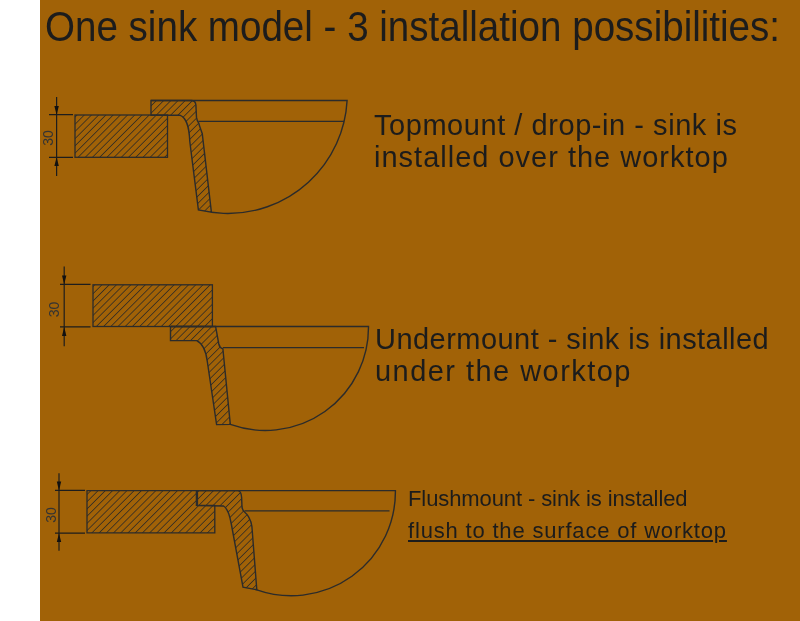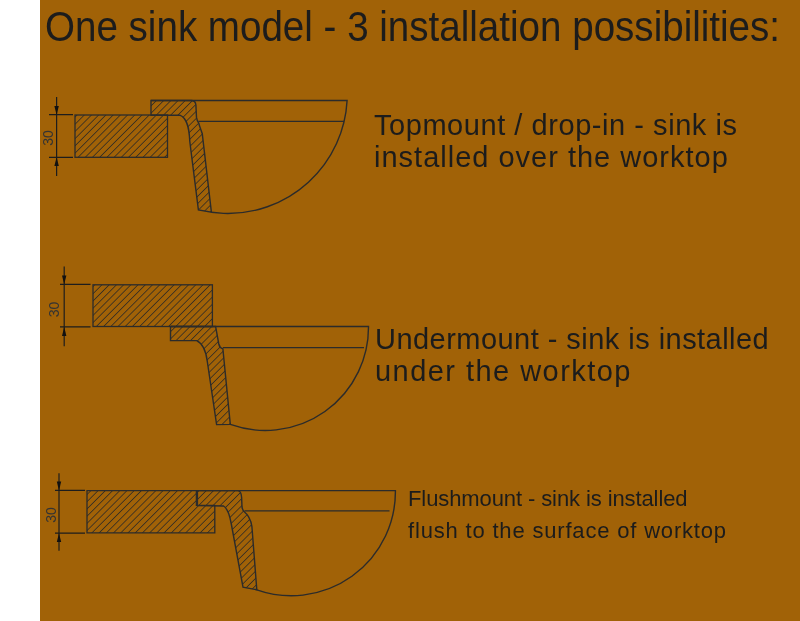--- a/index.html
+++ b/index.html
@@ -5,21 +5,21 @@
   html,body{margin:0;padding:0;background:#fff;}
   #page{position:relative;width:800px;height:621px;background:#a16207;overflow:hidden;
         font-family:"Liberation Sans", sans-serif;margin-left:40px;}
   .lbl{position:absolute;color:#1c1c1c;white-space:nowrap;}
   #title{left:4.5px;top:2px;font-size:42px;line-height:50px;transform:scaleX(.918);transform-origin:0 0;}
   #l1{left:334px;top:109px;font-size:29px;line-height:32px;}
   #l1 .a{letter-spacing:0.55px;} #l1 .b{letter-spacing:1.0px;}
   #l2{left:335px;top:323px;font-size:29px;line-height:32px;}
   #l2 .a{letter-spacing:0.46px;} #l2 .b{letter-spacing:1.46px;}
   #l3{left:368px;top:483px;font-size:22px;line-height:32px;}
-  #l3 .a{letter-spacing:-0.1px;} #l3 .b{letter-spacing:0.82px;}
+  #l3 .a{letter-spacing:-0.1px;} #l3 .b{letter-spacing:0.82px;text-decoration:underline;}
   svg{position:absolute;left:0;top:0;}
 </style>
 </head>
 <body>
 <div id="page">
 <svg width="800" height="621" viewBox="0 0 800 621">
   <defs>
     <pattern id="h" width="5.1" height="5.1" patternUnits="userSpaceOnUse" patternTransform="rotate(45)">
       <line x1="0" y1="0" x2="0" y2="5.1" stroke="#262626" stroke-width="1.45"></line>
     </pattern>

